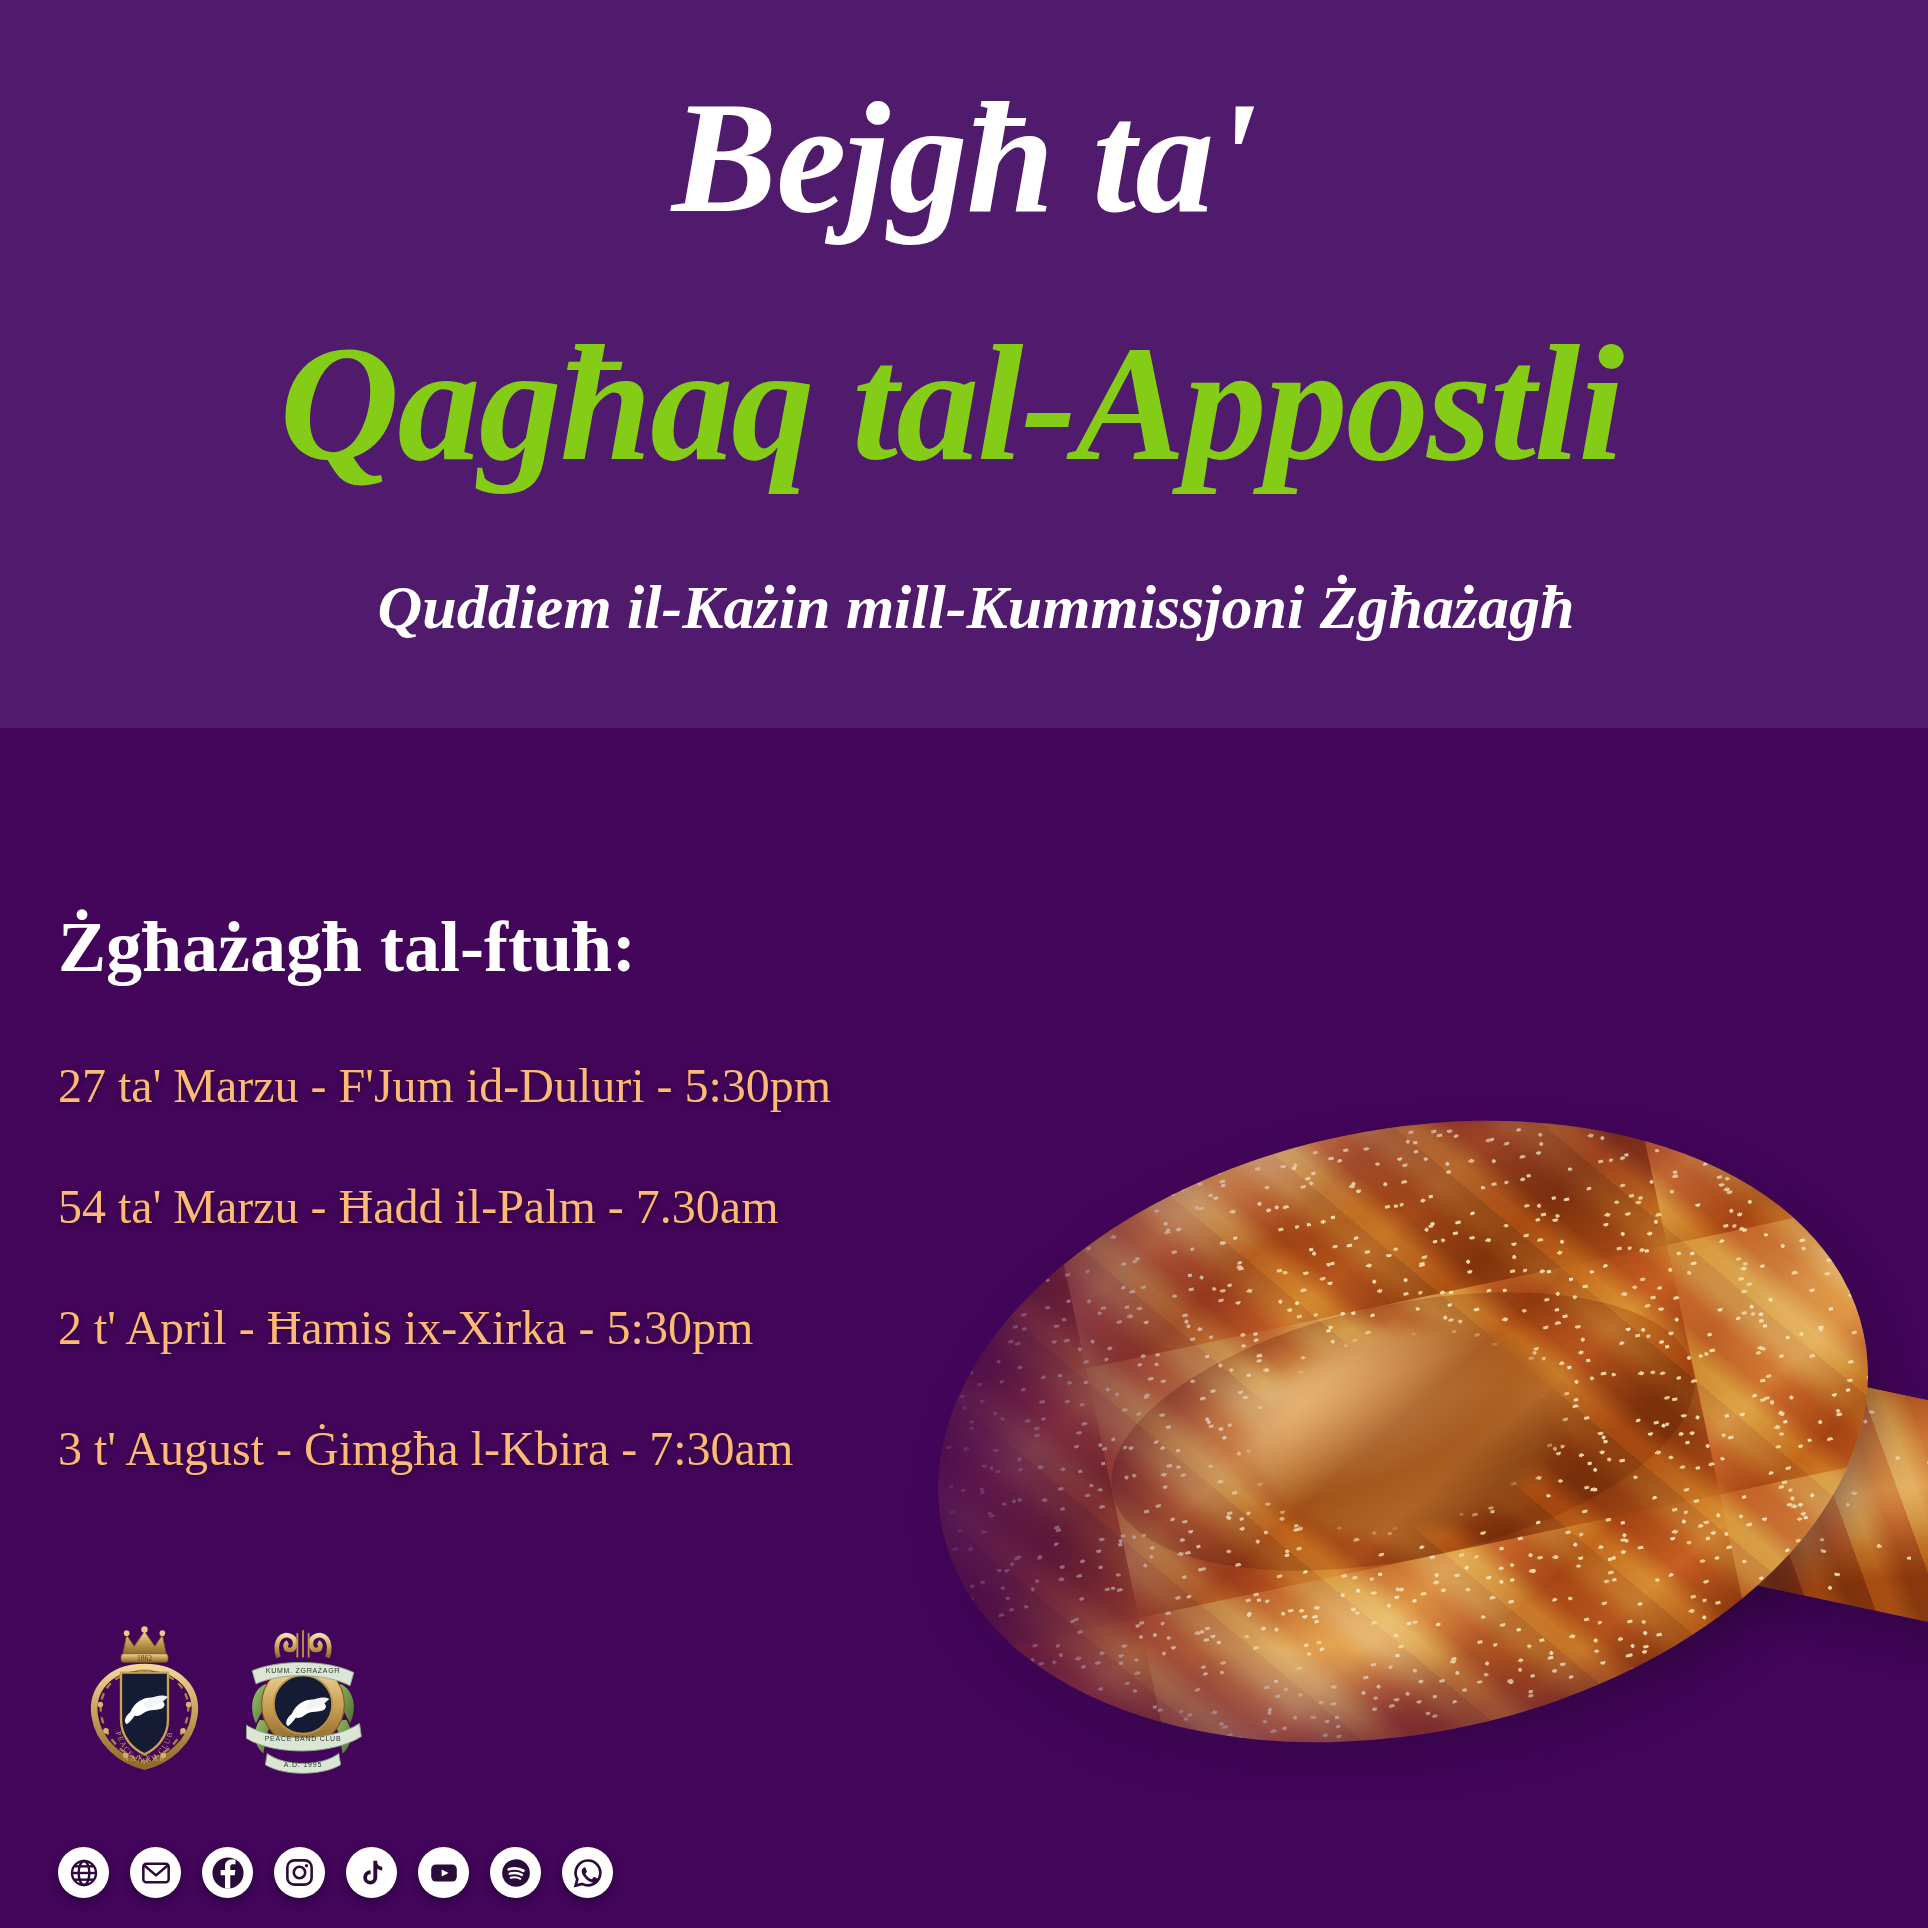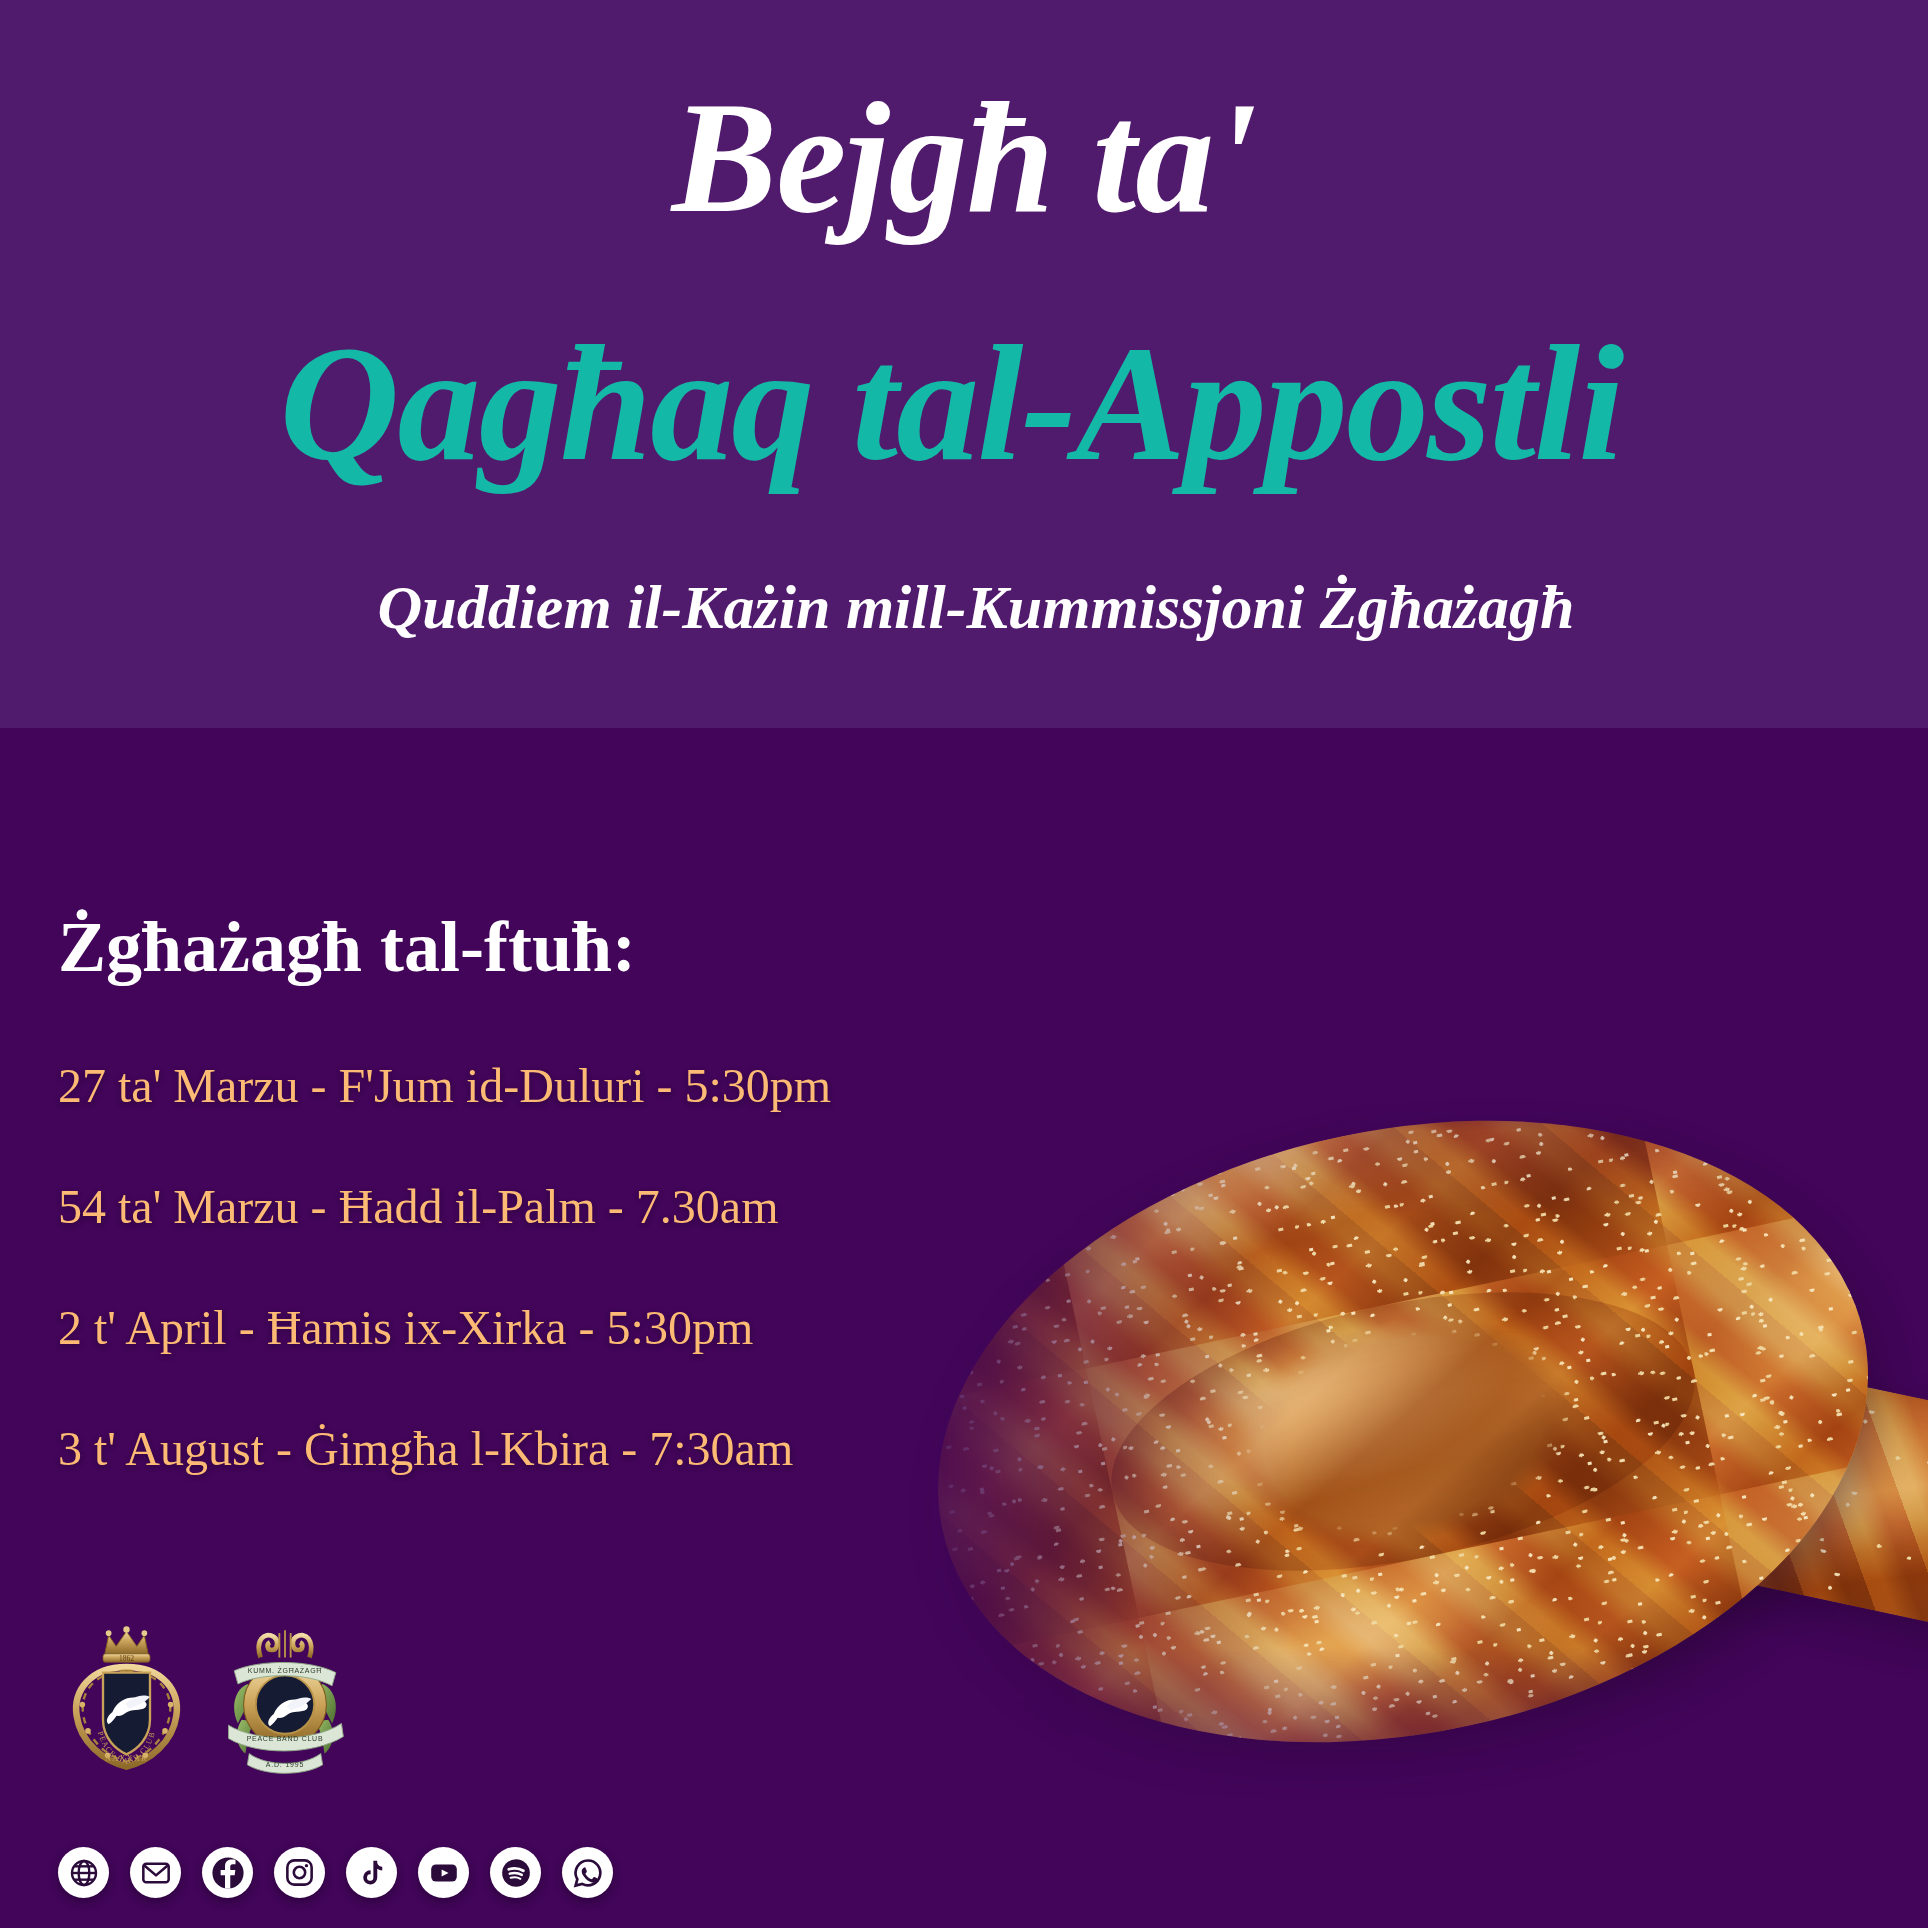--- a/index.html
+++ b/index.html
@@ -37,21 +37,21 @@
     position:absolute; left:0; top:79px; width:1928px;
     color:#ffffff;
     font-weight:bold;
     font-size:158px;
     line-height:1.0;
     letter-spacing:-0.9px;
     white-space:nowrap;
   }
   .title-line2 {
     position:absolute; left:0; top:320px; width:1902px;
-    color:#14b8a6;
+    color:#84cc16;
     font-weight:bold;
     font-size:166px;
     line-height:1.0;
     letter-spacing:-1.9px;
     white-space:nowrap;
   }
   .subtitle {
     position:absolute; left:0; top:576px; width:1928px;
     color:#ffffff;
     font-weight:bold;
@@ -199,21 +199,21 @@
     color:#fdba74;
     font-size:48px;
     line-height:1.0;
     margin-bottom:73px;
     white-space:nowrap;
     text-shadow:0 1.9px 5.6px rgba(30,5,40,0.55);
   }
 
   
   .crests {
-    position:absolute; left:56px; top:1618px;
+    position:absolute; left:74px; top:1618px;
     display:flex; align-items:flex-end; gap:22px;
     z-index:7;
   }
   .crest { position:relative; }
   .crest svg { display:block; }
 
   
   .socials {
     position:absolute; left:58px; top:1847px;
     display:flex; align-items:center; gap:21px;

